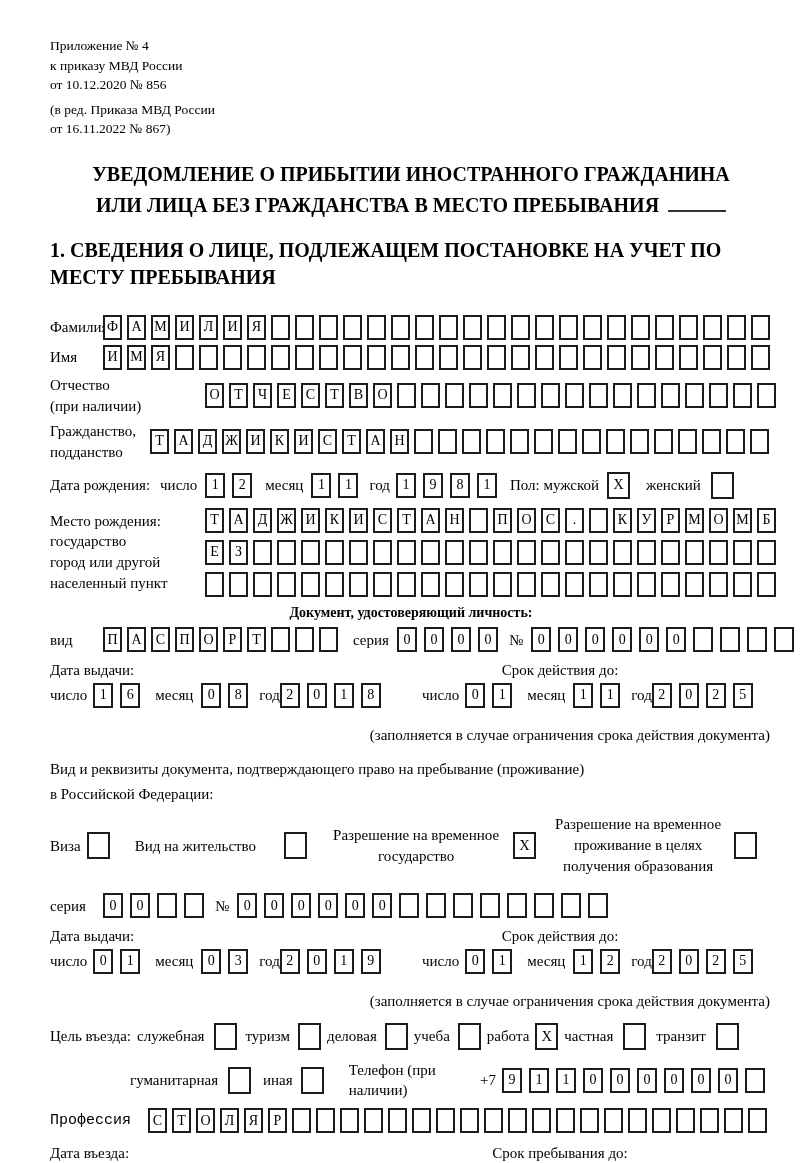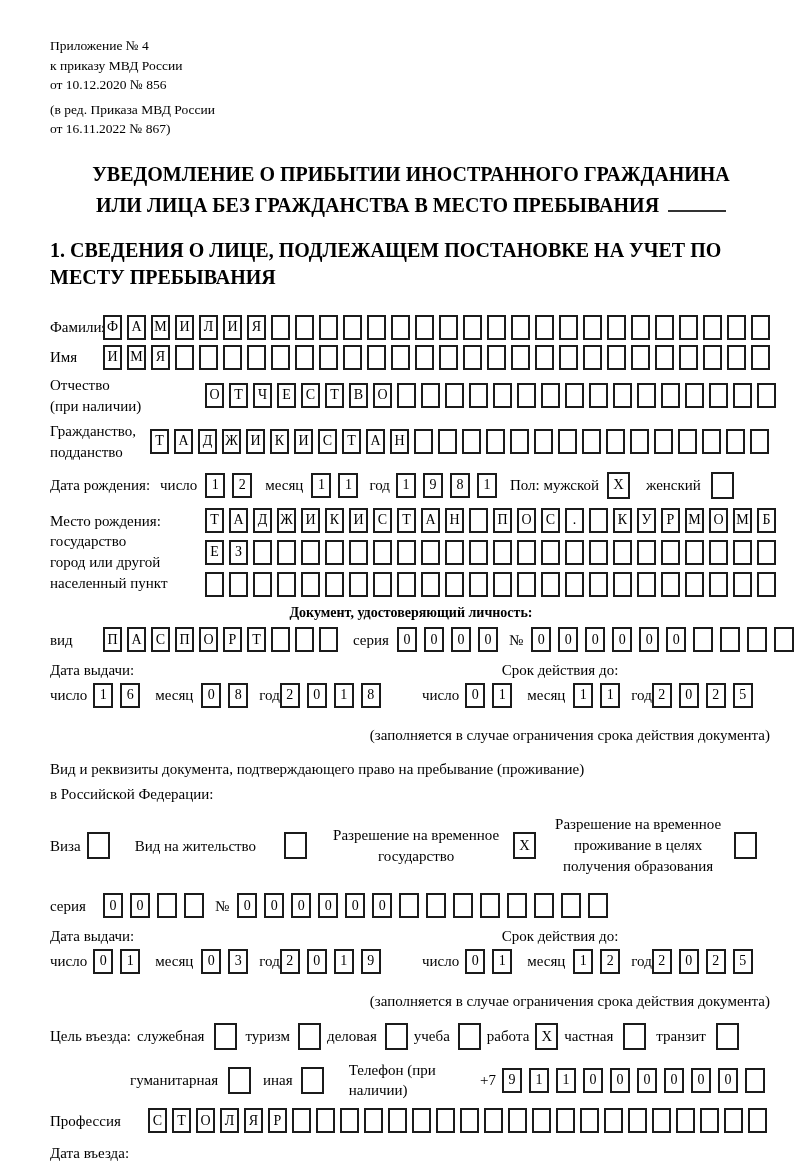--- a/index.html
+++ b/index.html
@@ -531,21 +531,21 @@
         <span class="bx">0</span>
         <span class="bx">0</span>
         <span class="bx">0</span>
         <span class="bx">0</span>
         <span class="bx">0</span>
         <span class="bx"></span>
       </div>
   </div>
 
   <div class="row" style="margin-top:8px;">
-    <span style="width:98px;flex:none;">Профессия</span>
+    <span style="width:98px;flex:none;font-family:Liberation Mono, monospace;">Профессия</span>
     <div class="bxrow">
         <span class="bx">С</span>
         <span class="bx">Т</span>
         <span class="bx">О</span>
         <span class="bx">Л</span>
         <span class="bx">Я</span>
         <span class="bx">Р</span>
         <span class="bx"></span>
         <span class="bx"></span>
         <span class="bx"></span>
@@ -564,20 +564,21 @@
         <span class="bx"></span>
         <span class="bx"></span>
         <span class="bx"></span>
         <span class="bx"></span>
         <span class="bx"></span>
       </div>
   </div>
 
   <div class="dhead" style="margin-top:10px;">
     <div class="dh1">Дата въезда:</div>
+    <div class="dh2">Срок пребывания до:</div>
   </div>
   <div class="drow">
     <div class="dgroup dg1">
       <span class="mr6">число</span>
       <div class="bxrow sp">
           <span class="bx">2</span>
           <span class="bx">7</span>
         </div>
       <span class="ml8 mr8">месяц</span>
       <div class="bxrow sp">

